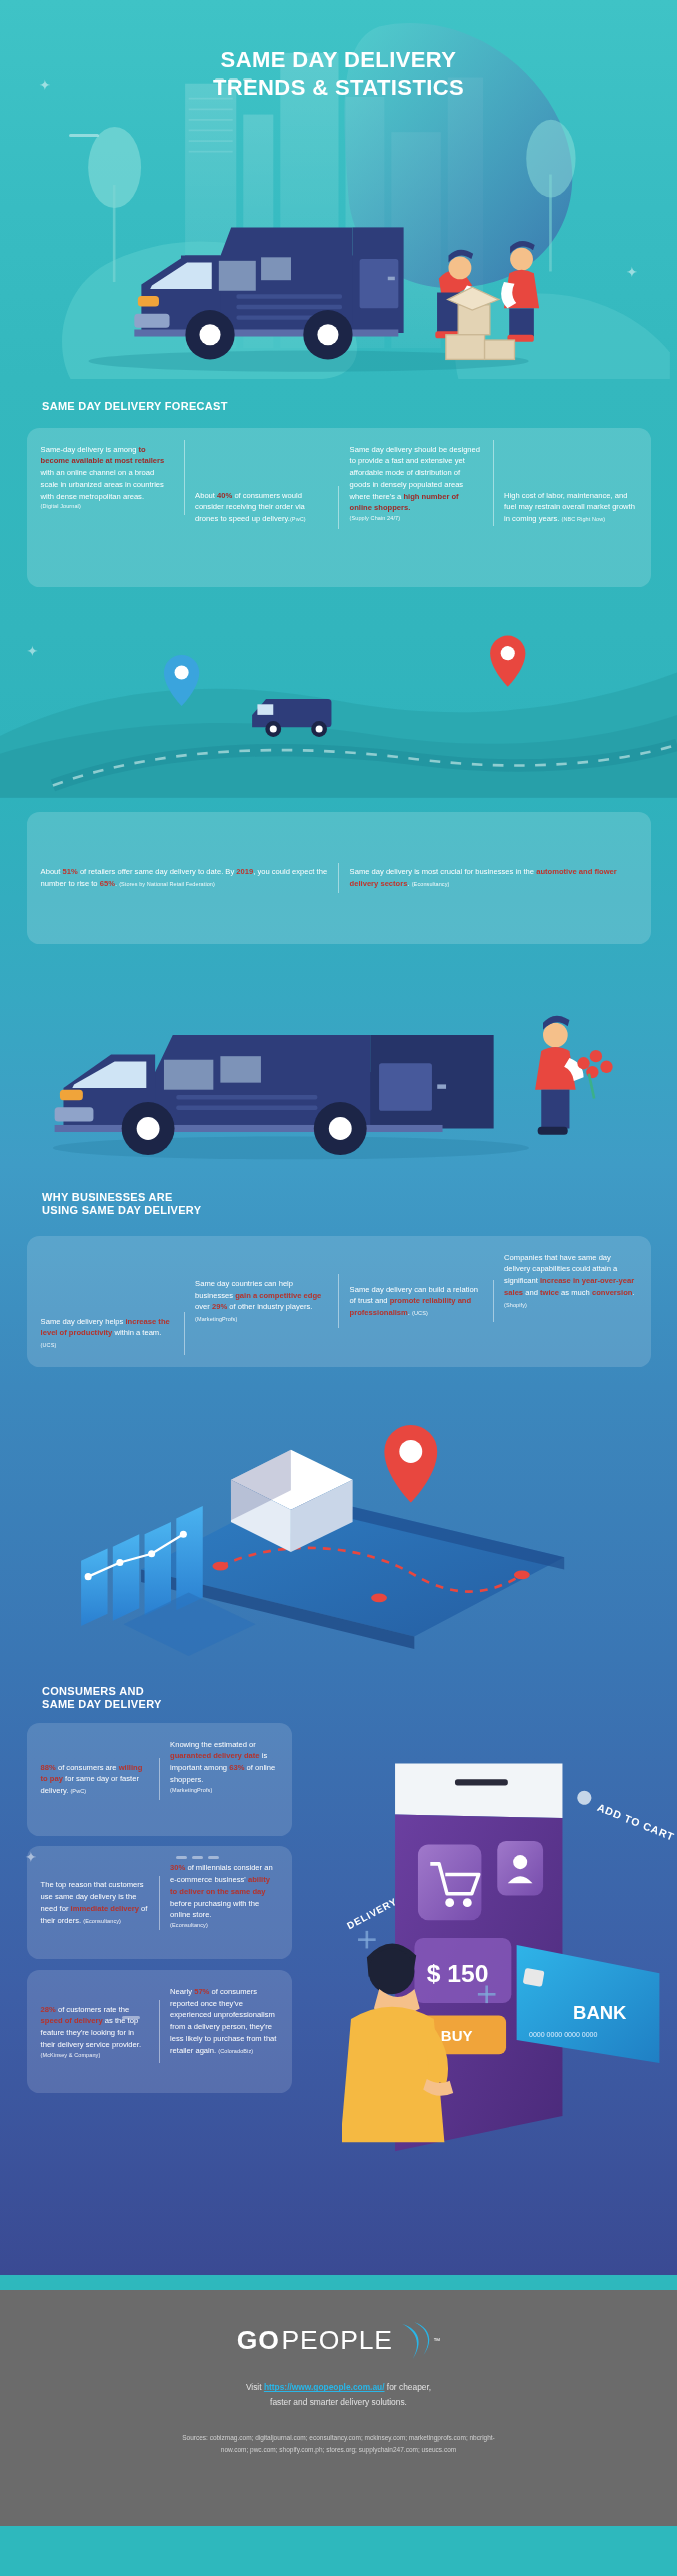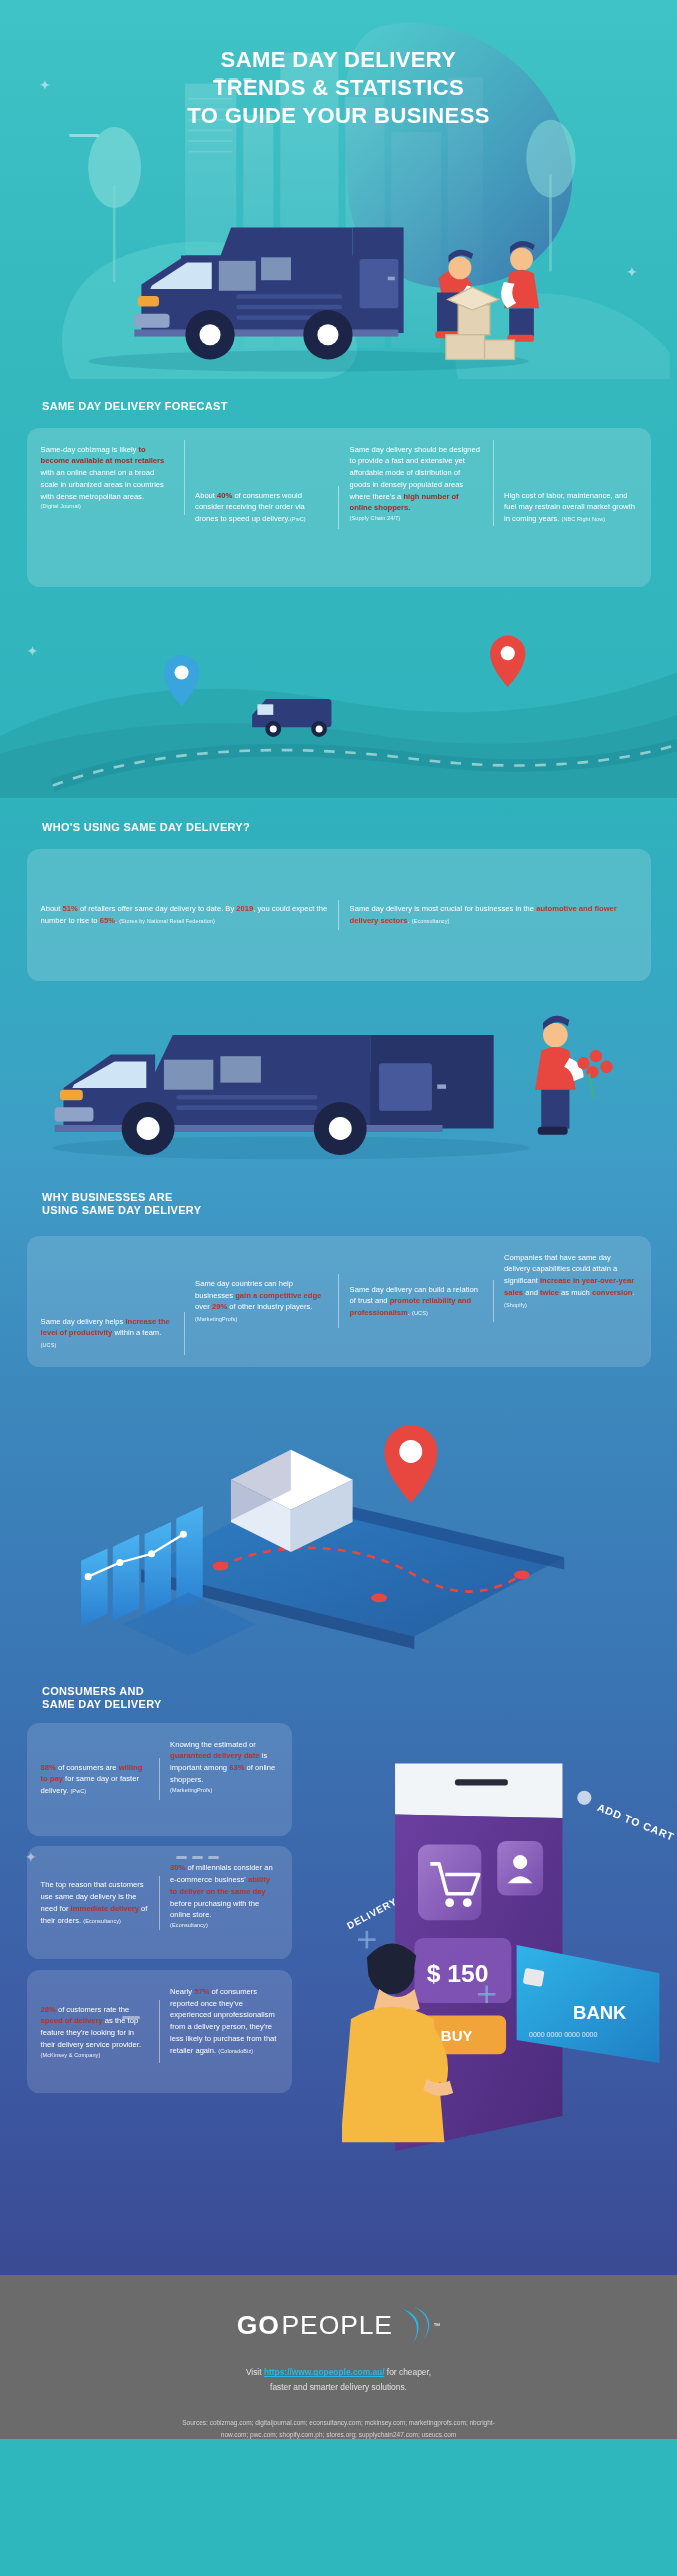--- a/index.html
+++ b/index.html
@@ -147,21 +147,20 @@
         <ellipse cx="130" cy="190" rx="30" ry="46" fill="#8fe0dc" fill-opacity=".55"></ellipse>
         <rect x="128" y="210" width="3" height="110" fill="#7fd6d4" fill-opacity=".6"></rect>
         <ellipse cx="625" cy="180" rx="28" ry="44" fill="#8fe0dc" fill-opacity=".5"></ellipse>
         <rect x="623" y="198" width="3" height="110" fill="#7fd6d4" fill-opacity=".6"></rect>
       </g>
     </svg>
 
     <div class="hero-title">
       <div>SAME DAY DELIVERY</div>
       <div>TRENDS &amp; STATISTICS</div>
-      <div>TO GUIDE YOUR BUSINESS</div>
     </div>
 
     <div class="spark" style="left:39px;top:78px;">✦</div>
     <div class="dash" style="left:69px;top:134px;width:30px;"></div>
     <div class="dash" style="left:215px;top:78px;width:8.8px;"></div>
     <div class="dash" style="left:229px;top:78px;width:8.8px;"></div>
     <div class="dash" style="left:243px;top:78px;width:8.8px;"></div>
     <div class="spark" style="left:626px;top:265px;">✦</div>
 
     <svg width="677" height="176" style="position:absolute;left:0;top:201px;" viewBox="0 0 768 200">
@@ -217,21 +216,21 @@
         <polygon points="536,98 566,112 536,124 508,112" fill="#efe2c8"></polygon>
       </g>
     </svg>
   </section>
 
   <section class="sec sec-fore" style="height:419px;">
     <div class="sec-title" style="padding-top:21px;">SAME DAY DELIVERY FORECAST</div>
 
     <div class="panel teal" style="height:159px;">
       <div class="cell va-top">
-        <p><span>Same-day cobizmag is likely </span><b class="hl">to become available at most retailers</b><span> with an online channel on a broad scale in urbanized areas in countries with dense metropolitan areas.</span></p>
+        <p><span>Same-day delivery is among </span><b class="hl">to become available at most retailers</b><span> with an online channel on a broad scale in urbanized areas in countries with dense metropolitan areas.</span></p>
         <p class="src">(Digital Journal)</p>
       </div>
       <div class="cell va-mid">
         <p><span>About </span><b class="hl">40%</b><span> of consumers would consider receiving their order via drones to speed up delivery.</span><span class="src">(PwC)</span></p>
       </div>
       <div class="cell va-top">
         <p><span>Same day delivery should be designed to provide a fast and extensive yet affordable mode of distribution of goods in densely populated areas where there's a </span><b class="hl">high number of online shoppers.</b></p>
         <p class="src">(Supply Chain 24/7)</p>
       </div>
       <div class="cell va-mid">
@@ -264,21 +263,20 @@
         <circle cx="310" cy="112" r="9" fill="#1c2547"></circle>
           <circle cx="310" cy="112" r="4" fill="#fff"></circle>
         <circle cx="362" cy="112" r="9" fill="#1c2547"></circle>
           <circle cx="362" cy="112" r="4" fill="#fff"></circle>
       </g>
     </svg>
     <div class="spark" style="left:26.5px;top:265px;">✦</div>
   </section>
 
   <section class="sec sec-who" style="height:366px;">
-    <div class="sec-title" style="padding-top:23px;">WHO'S USING SAME DAY DELIVERY?</div>
 
     <div class="panel teal" style="height:132px;">
       <div class="cell va-mid">
         <p><span>About </span><b class="hlr">51%</b><span> of retailers offer same day delivery to date. By </span><b class="hlr">2019</b><span>, you could expect the number to rise to </span><b class="hlr">65%</b><span>.</span> <span class="src">(Stores by National Retail Federation)</span></p>
       </div>
       <div class="cell va-mid">
         <p><span>Same day delivery is most crucial for businesses in the </span><b class="hlr">automotive and flower delivery sectors</b><span>.</span> <span class="src">(Econsultancy)</span></p>
       </div>
     </div>
 
@@ -508,21 +506,21 @@
       </div>
     </div>
 
     <div class="spark" style="left:25px;top:192px;">✦</div>
     <div class="dash" style="left:176px;top:198px;width:10.6px;"></div>
     <div class="dash" style="left:192px;top:198px;width:10.6px;"></div>
     <div class="dash" style="left:208px;top:198px;width:10.6px;"></div>
     <div class="dash" style="left:122px;top:358px;width:17.6px;"></div>
   </section>
 
-  <footer class="sec sec-foot" style="height:164px;">
+  <footer class="sec sec-foot" style="height:236px;margin-top:15px;">
     <div class="logo-wrap">
       <span class="logo-text">GO</span>
       <span class="logo-text" style="font-weight:normal;">PEOPLE</span>
       <svg width="35" height="41" style="margin-left:1.8px;" viewBox="0 0 40 46">
         <path d="M6 4 C 22 12, 28 26, 18 44 C 30 26, 26 10, 6 4 Z" fill="#29b6e8"></path>
         <path d="M20 2 C 36 10, 40 24, 30 40 C 42 24, 38 8, 20 2 Z" fill="#29b6e8"></path>
       </svg>
       <span class="logo-tm">™</span>
     </div>
 

